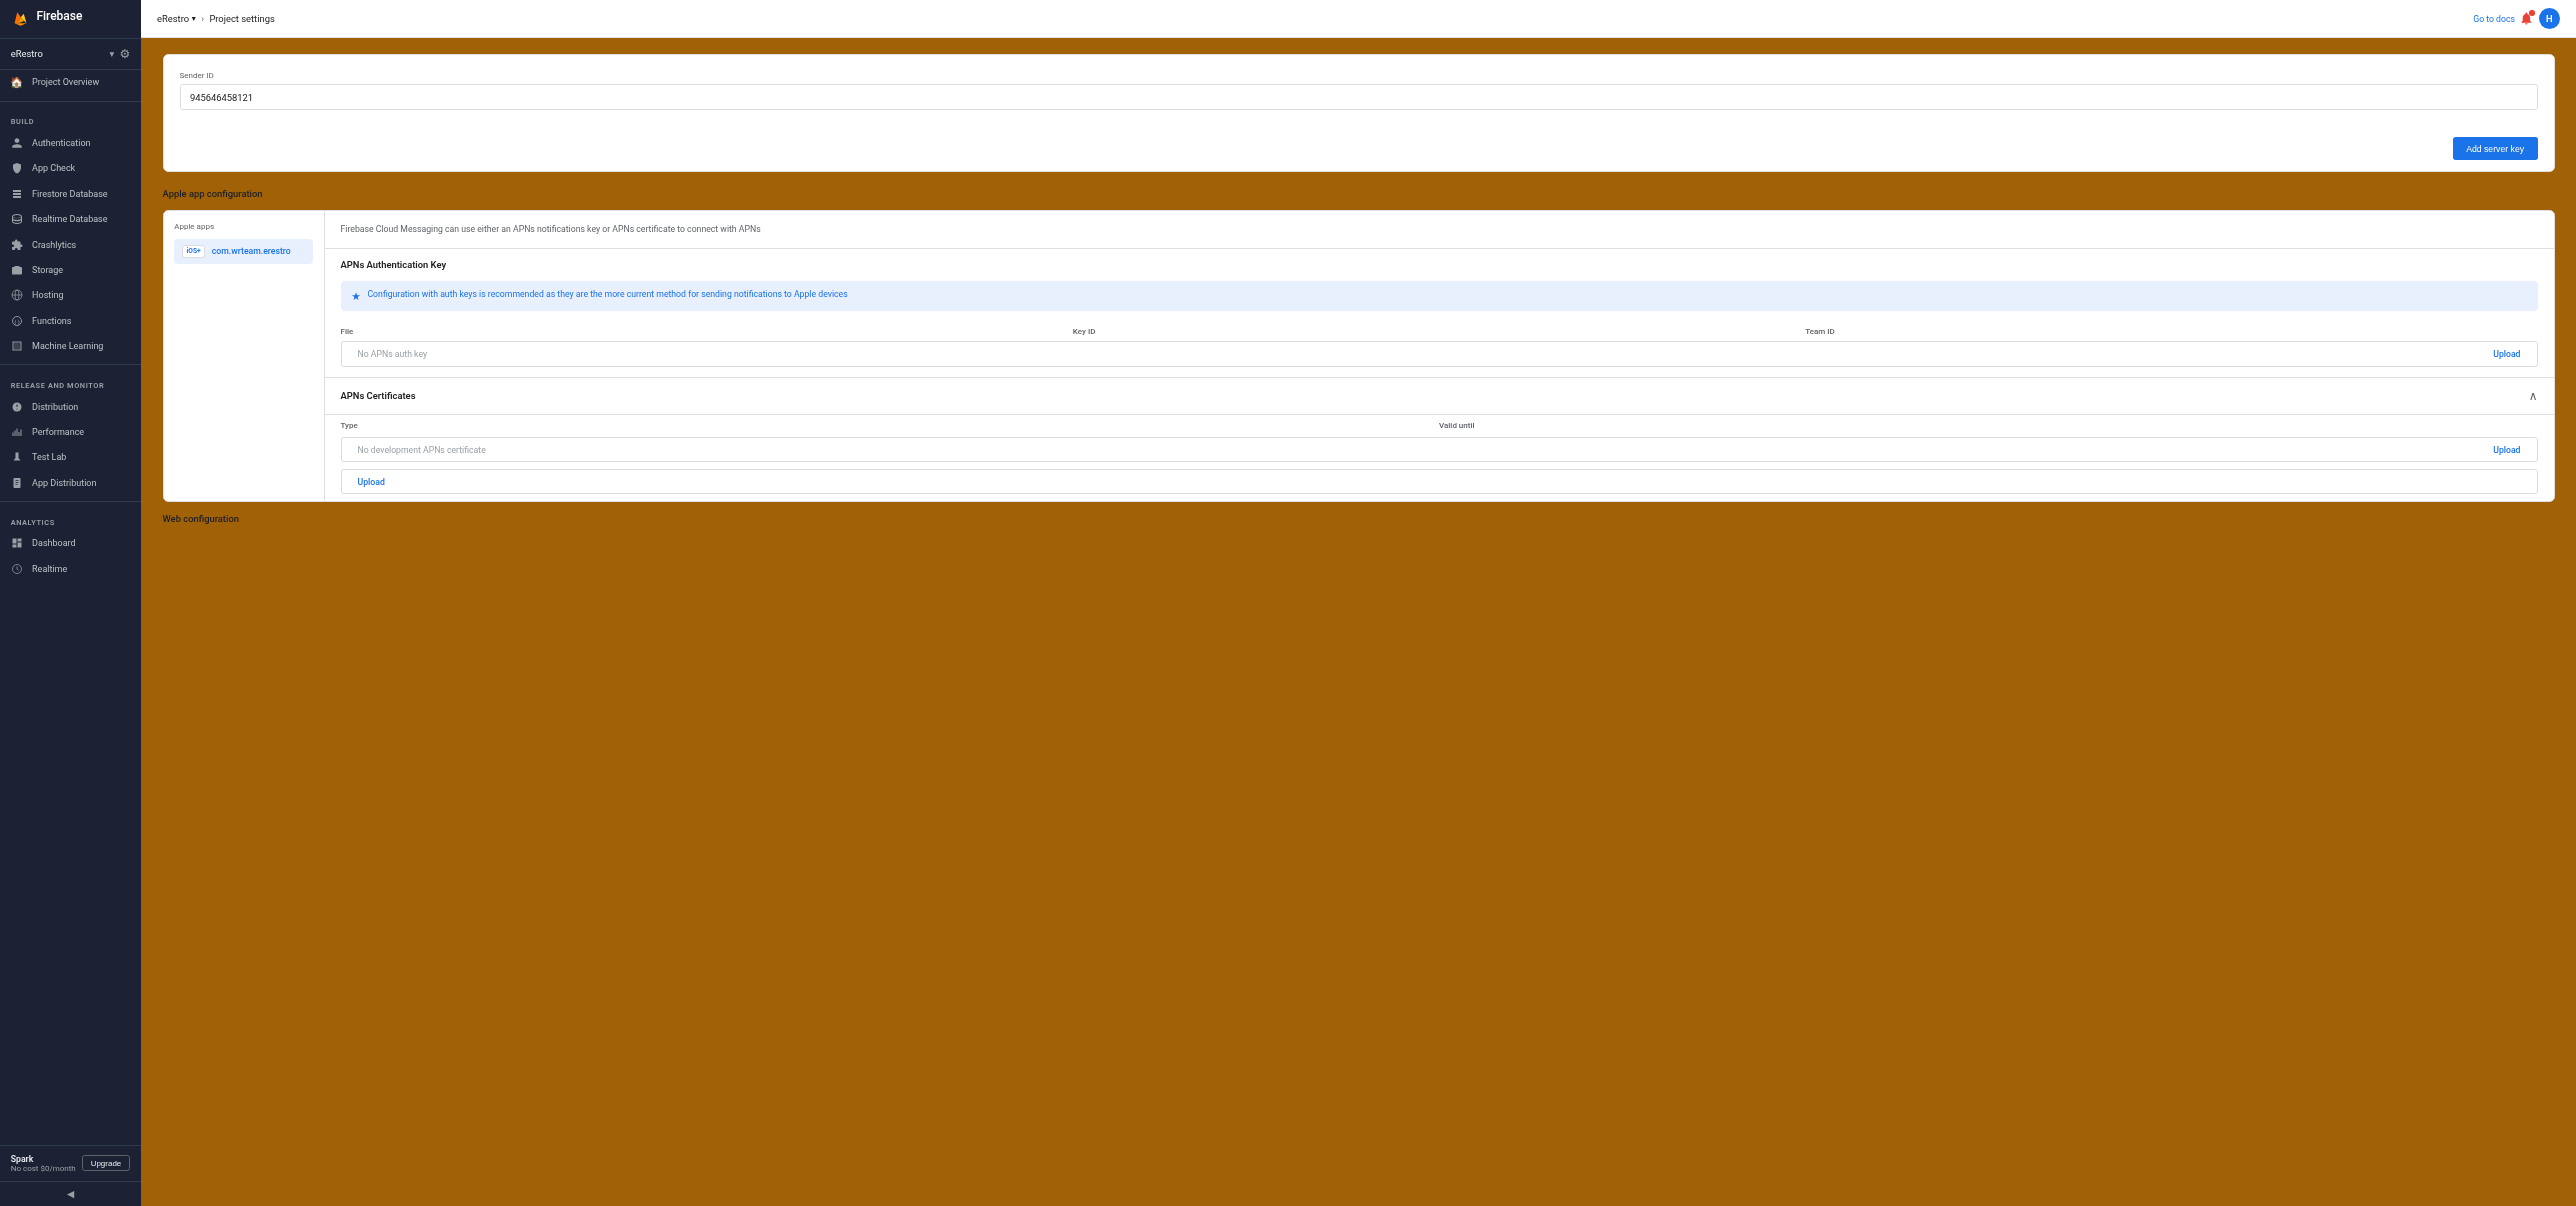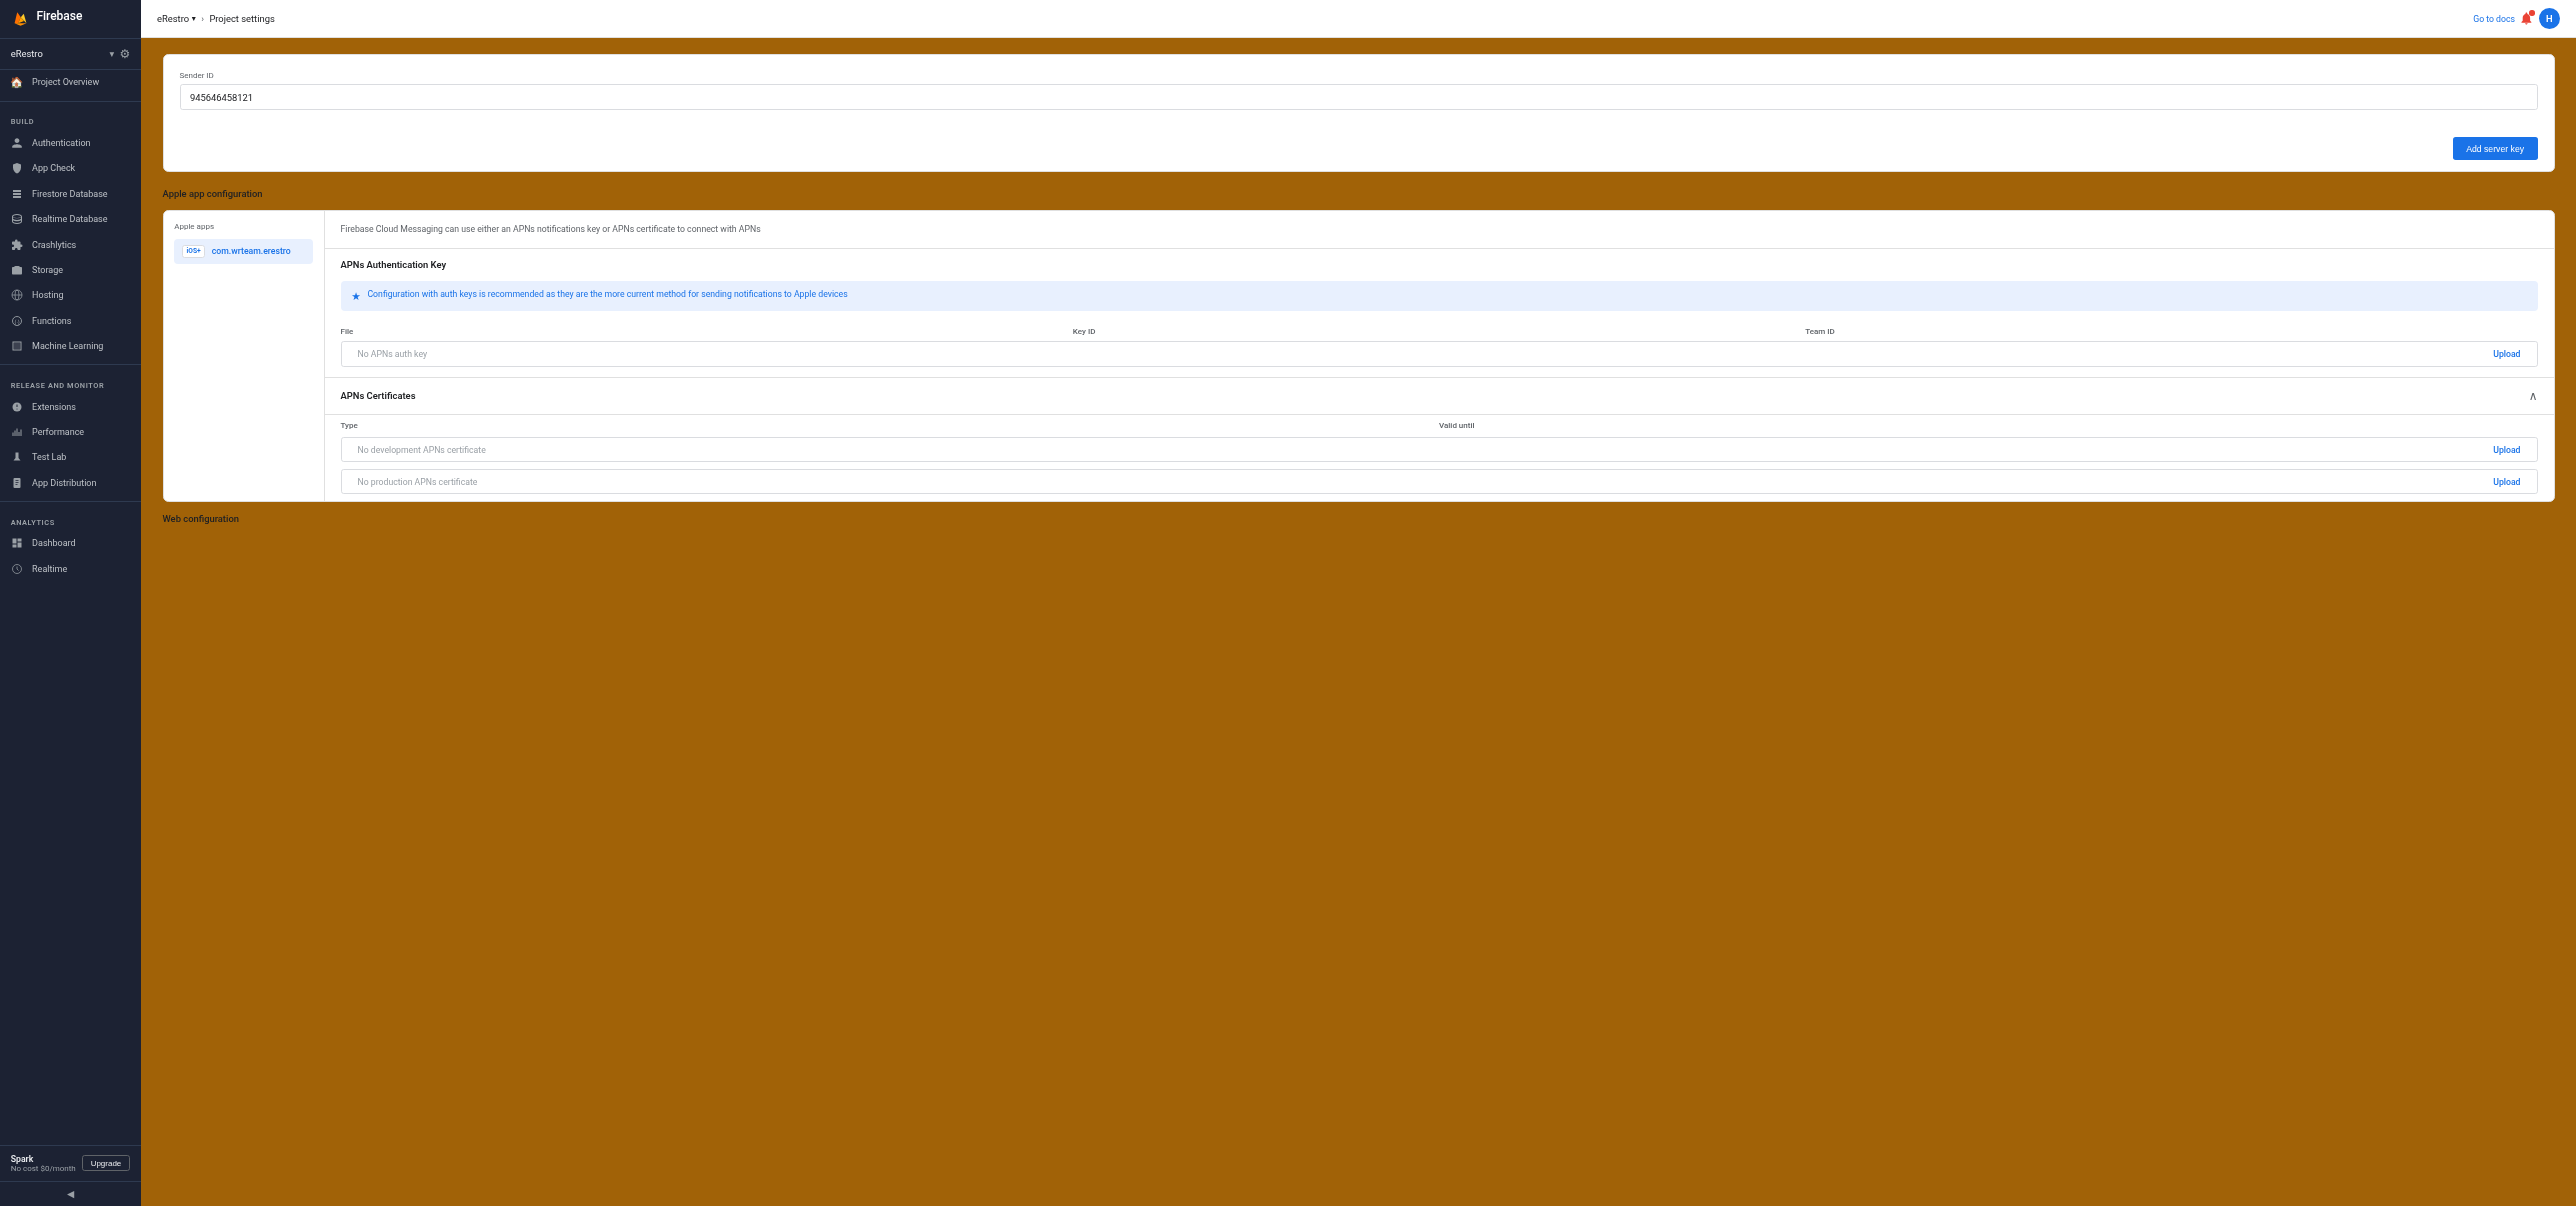--- a/index.html
+++ b/index.html
@@ -515,21 +515,21 @@
   <div class="sidebar-section-label">Release and monitor</div>
 
   <div class="sidebar-item">
     <span class="sidebar-item-icon">
       <svg width="12" height="12" viewBox="0 0 24 24" fill="#9aa0a6">
           <circle cx="12" cy="12" r="9"></circle>
           <path d="M12 7v5" stroke="#1c2233" stroke-width="2"></path>
           <circle cx="12" cy="16" r="1" fill="#1c2233"></circle>
         </svg>
     </span>
-    <span>Extensions</span>
+    <span>Distribution</span>
   </div>
 
   <div class="sidebar-item">
     <span class="sidebar-item-icon">
       <svg width="12" height="12" viewBox="0 0 24 24" fill="#9aa0a6">
           <path d="M3 13h2v7H3zm4-4h2v11H7zm4-4h2v15h-2zm4 7h2v8h-2zm4-5h2v13h-2z"></path>
         </svg>
     </span>
     <span>Performance</span>
   </div>
@@ -666,21 +666,20 @@
             </div>
             <div class="apns-cert-table-header">
               <span>Type</span>
               <span>Valid until</span>
             </div>
             <div class="apns-cert-row">
               <span class="cert-placeholder">No development APNs certificate</span>
               <a class="upload-link">Upload</a>
             </div>
             <div class="apns-cert-row">
-              <span class="cert-placeholder">No production APNs certificate</span>
               <a class="upload-link">Upload</a>
             </div>
           </div>
         </div>
       </div>
     </div>
 
     <div class="section-heading">Web configuration</div>
 
   </div>

